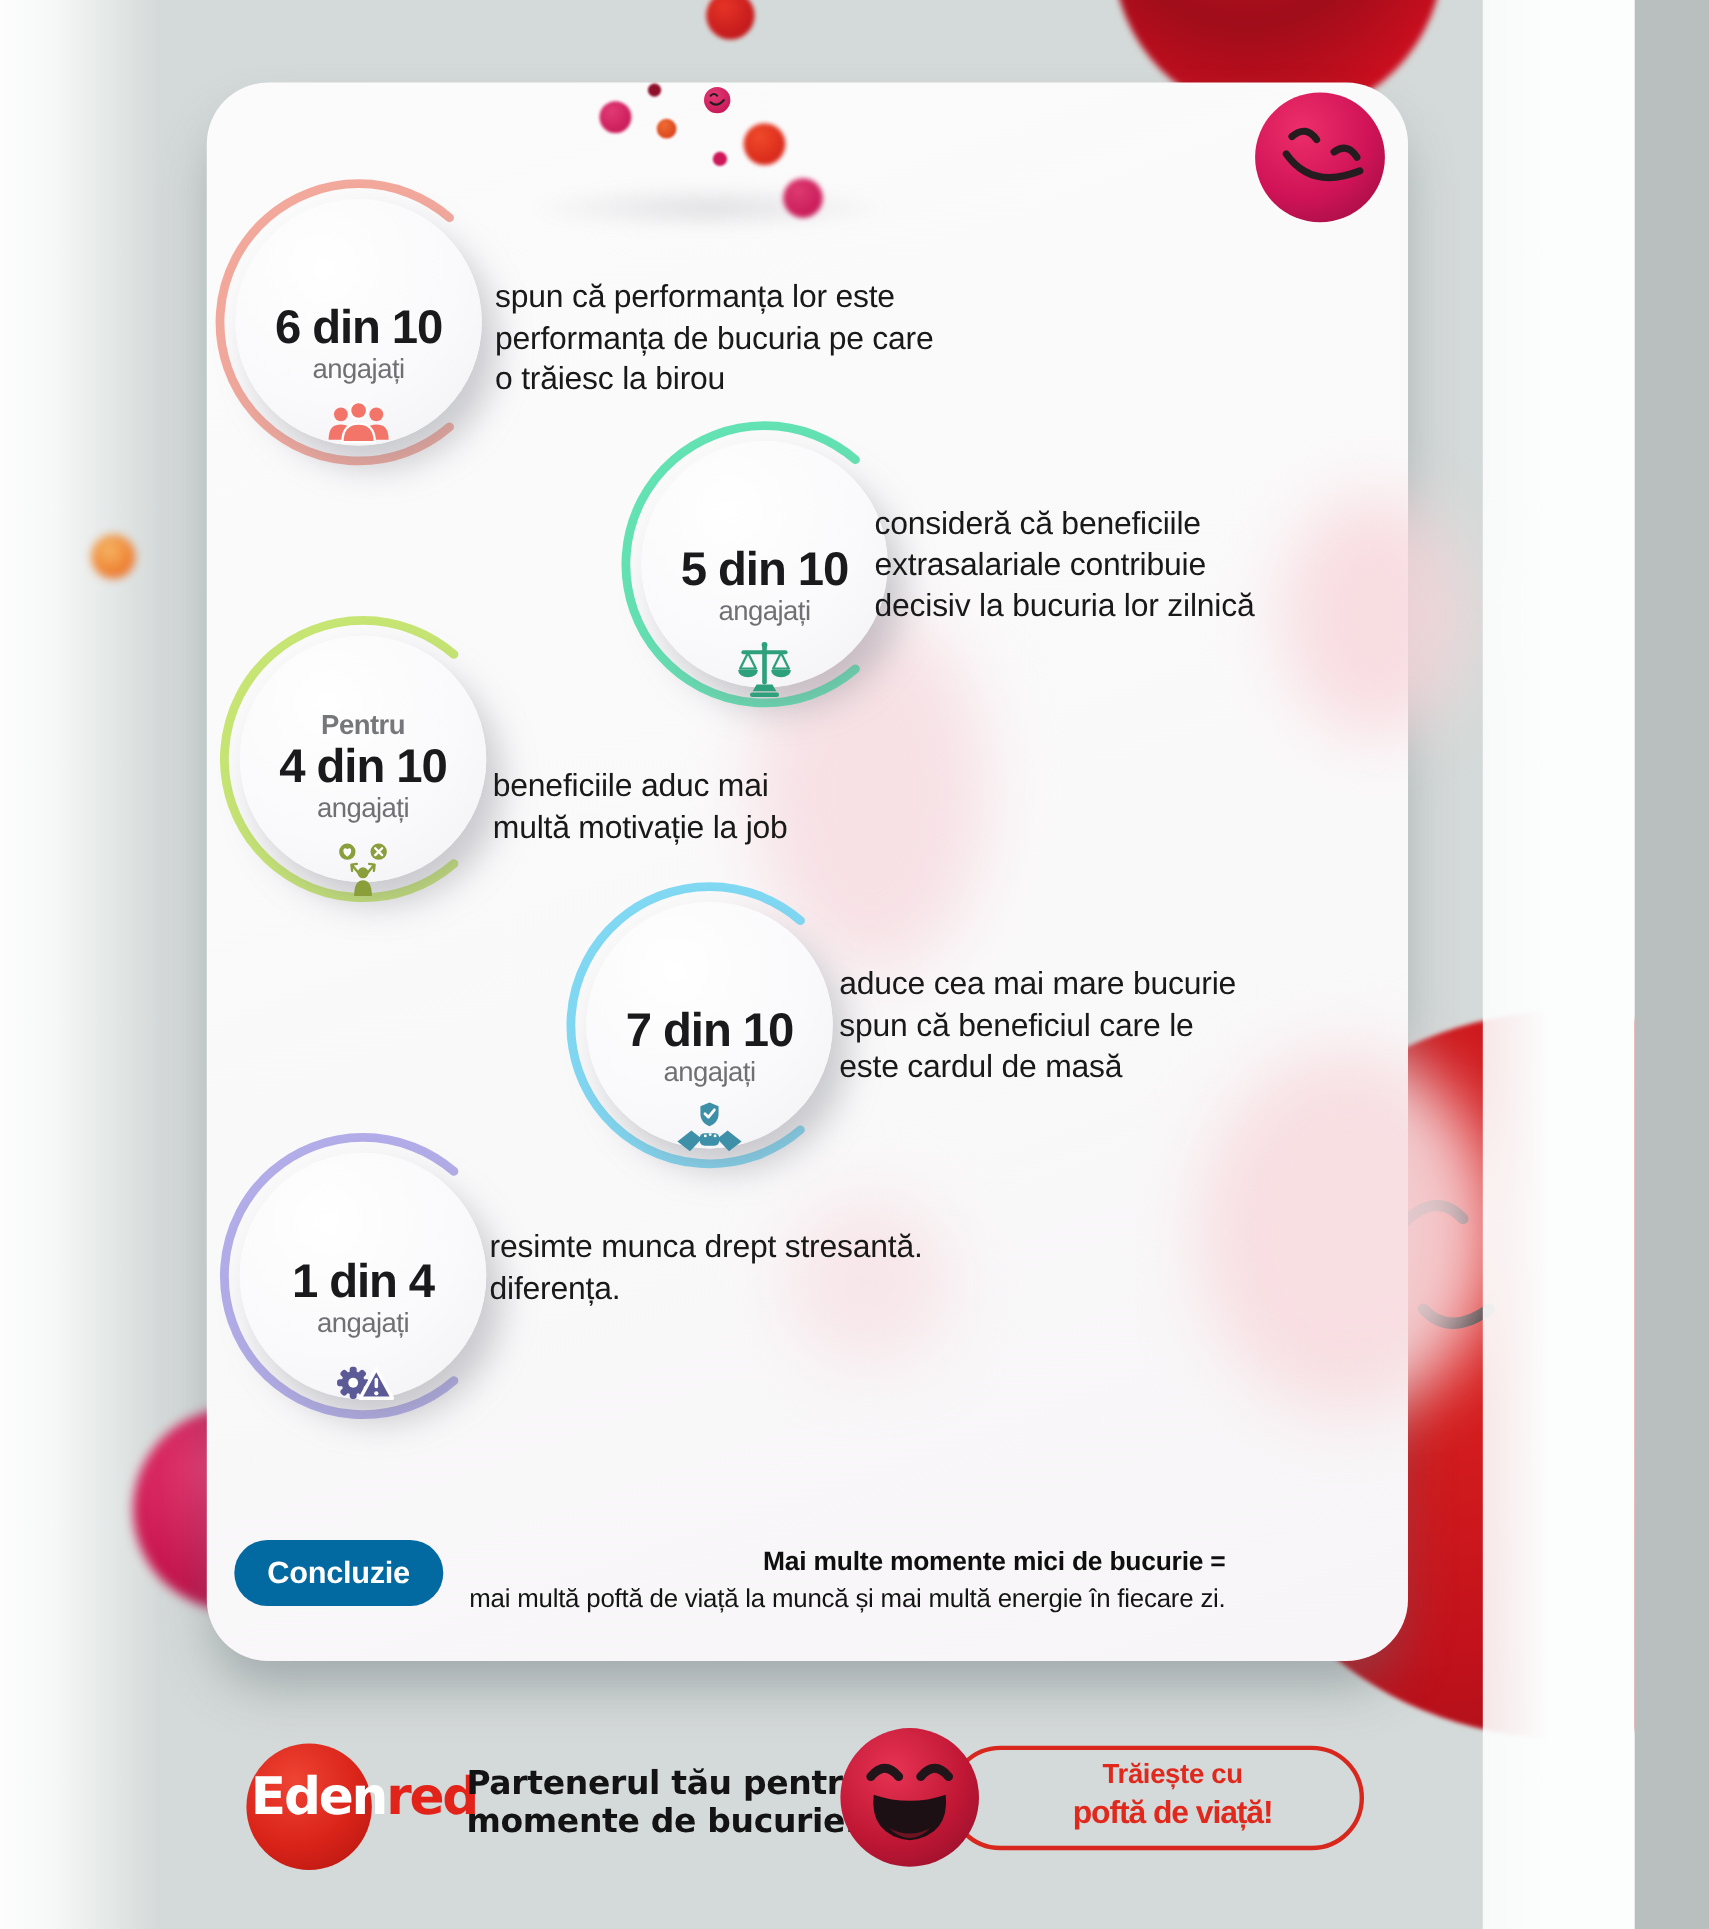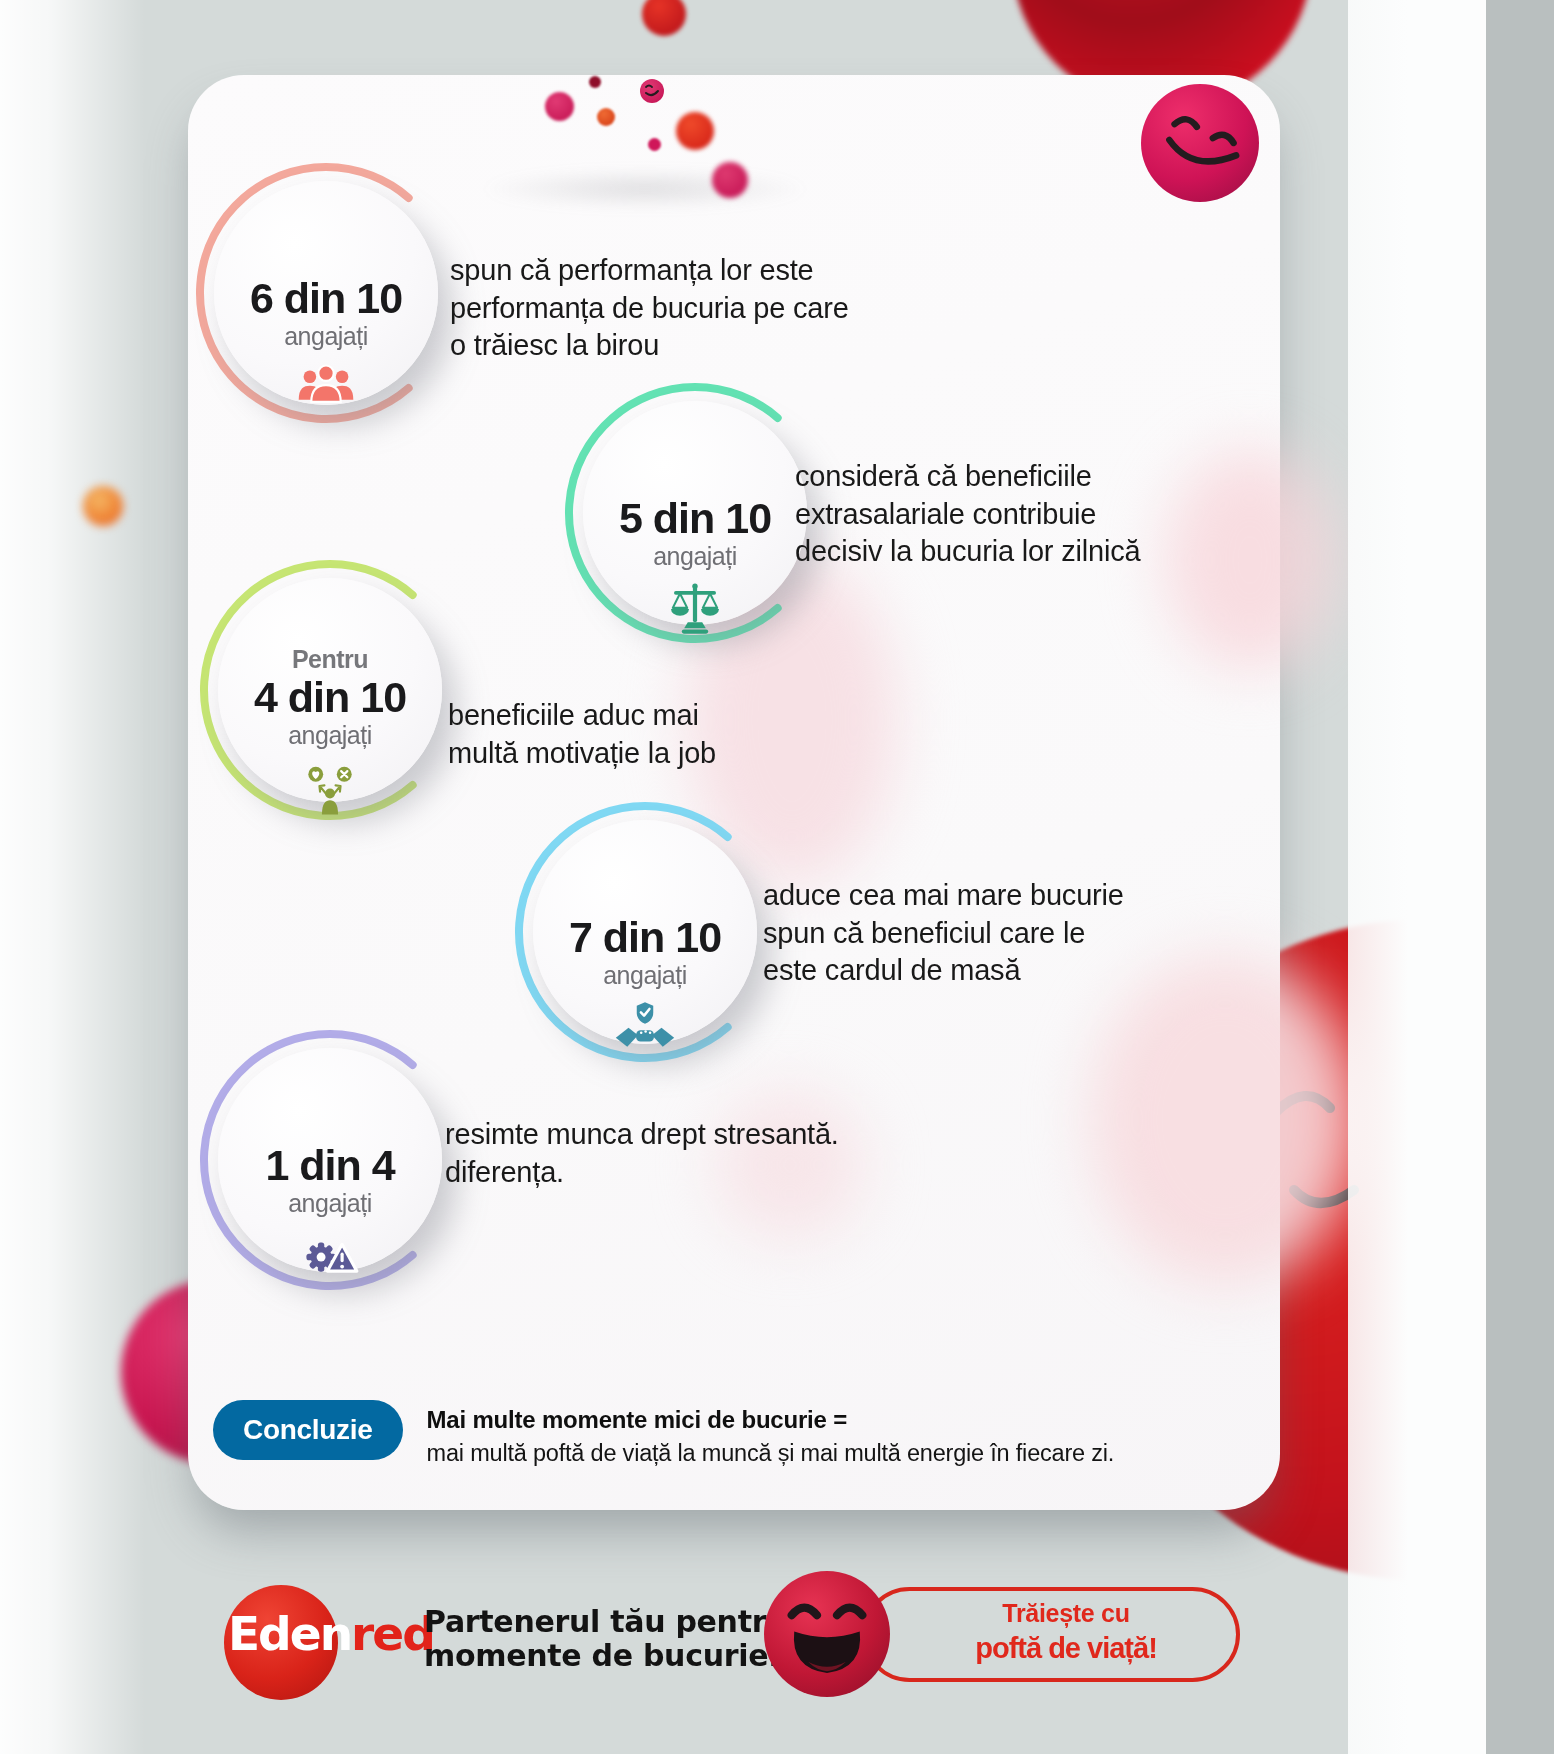--- a/index.html
+++ b/index.html
@@ -66,21 +66,21 @@
   .desc{position:absolute;z-index:13;font-size:29px;line-height:37.5px;color:#191919;letter-spacing:-.2px;}
   .desc div:empty{display:none;}
   .stat-1 .circle-wrap{left:191px;top:158px;}   .stat-1 .desc{left:450px;top:252px;}
   .stat-2 .circle-wrap{left:560px;top:378px;}   .stat-2 .desc{left:762px;top:458px;margin-left:33px;}
   .stat-3 .circle-wrap{left:195px;top:555px;}   .stat-3 .desc{left:448px;top:697px;}
   .stat-4 .circle-wrap{left:510px;top:797px;}   .stat-4 .desc{left:763px;top:877px;}
   .stat-5 .circle-wrap{left:195px;top:1025px;}  .stat-5 .desc{left:445px;top:1116px;}
   
   .conclusion{position:absolute;left:213px;top:1400px;z-index:13;display:flex;align-items:flex-start;gap:24px;}
   .badge{color:#fff;font-size:28px;font-weight:bold;padding:14px 30px;border-radius:34px;letter-spacing:-.3px;}
-  .ctext{padding-top:6px;}
+  .ctext{padding-top:6px;text-align:right;}
   .ctext .b{font-size:24px;font-weight:bold;color:#0f0f0f;letter-spacing:-.2px;}
   .ctext .r{font-size:23.5px;color:#141414;margin-top:6px;letter-spacing:-.2px;}
   
   .footer{position:absolute;left:0;top:0;width:100%;height:100%;z-index:20;pointer-events:none;}
   .logo-ball{position:absolute;left:224px;top:1585px;width:114px;height:115px;border-radius:50%;
     background:radial-gradient(circle at 38% 30%, #ef4434, #d92319 55%, #b01510 100%);}
   .logo-word{position:absolute;left:228px;top:1606px;font-size:47px;font-weight:800;letter-spacing:-2px;
     font-family:"DejaVu Sans", sans-serif;}
   .logo-word .wh{color:#ffffff;}
   .tagline{position:absolute;left:424px;top:1605px;font-size:30px;font-weight:bold;color:#131313;line-height:34px;letter-spacing:-.3px;

